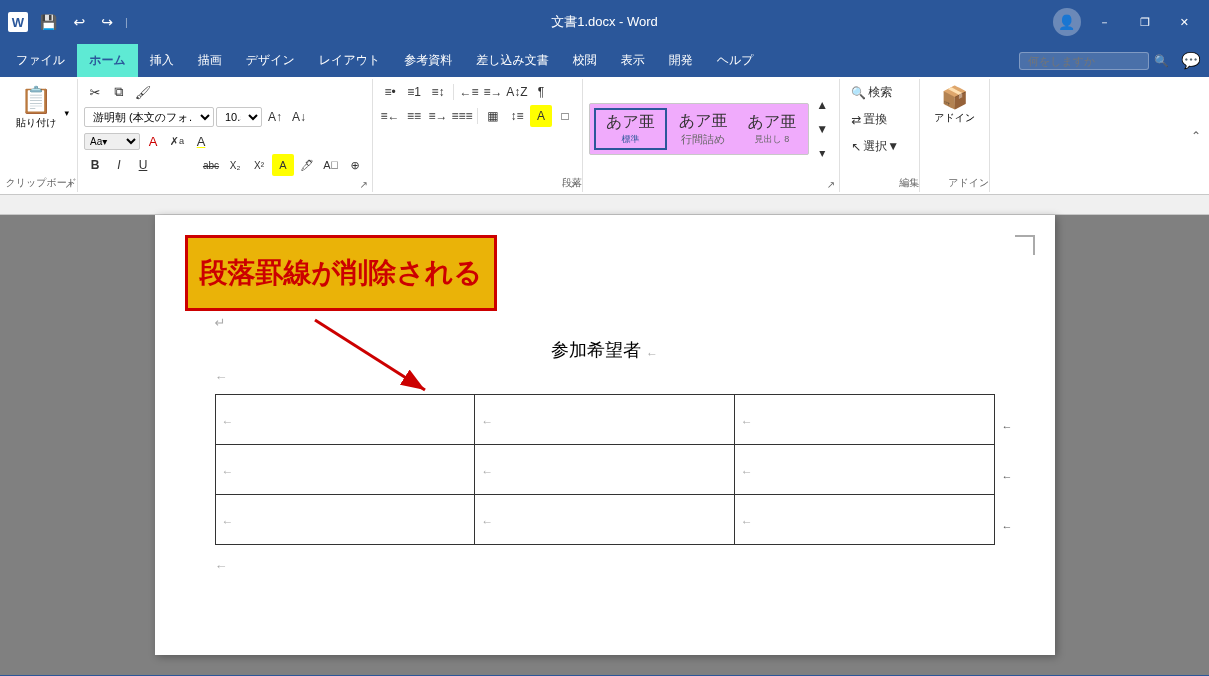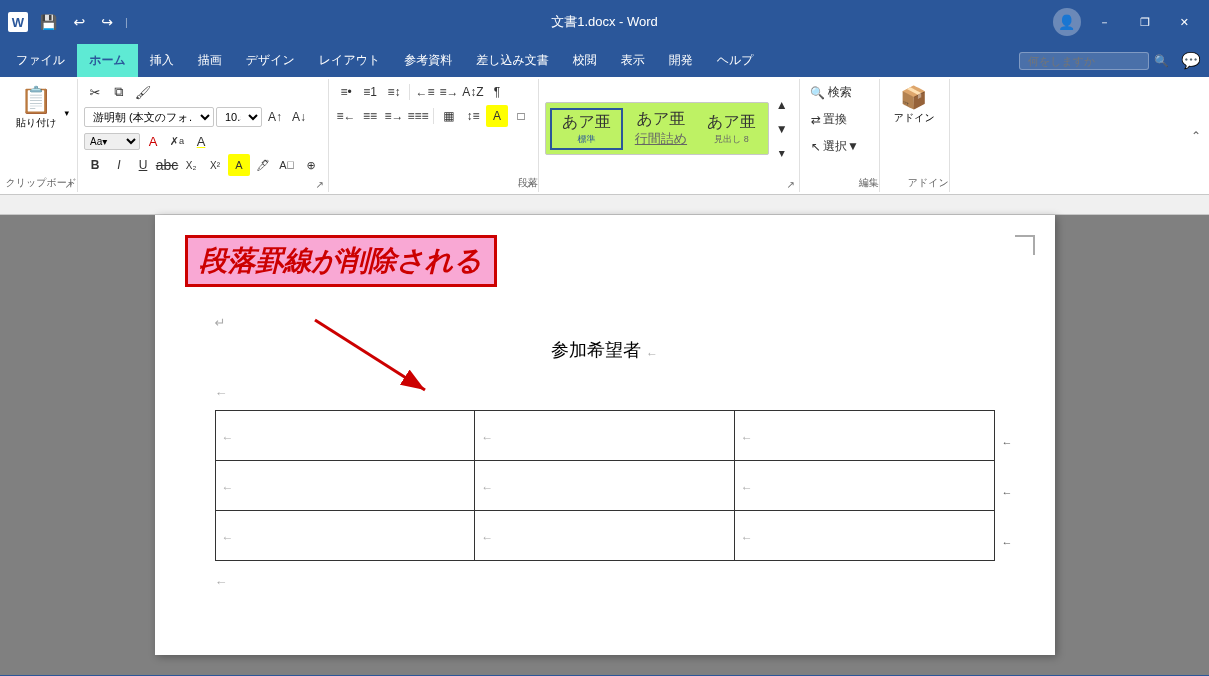--- a/index.html
+++ b/index.html
@@ -106,24 +106,23 @@
       position: relative;
       padding: 40px 60px;
     }
 
     
     .annotation-box {
       position: absolute;
       top: 20px;
       left: 30px;
       border: 3px solid #cc0000;
-      padding: 4px 12px;
-      background: #f9a8d4;
+      padding: 16px 12px;
+      background: #eab308;
       z-index: 10;
-      font-style: italic;
     }
     .annotation-text {
       font-size: 28px;
       font-weight: bold;
       color: #cc0000;
       white-space: nowrap;
     }
 
     
     .doc-content {
@@ -257,21 +256,21 @@
         <option>Aa▾</option>
       </select>
       <button class="tb-icon-btn" style="color:#cc0000;font-size:13px;">A</button>
       <button class="tb-icon-btn" style="font-size:11px;">✗<sub>a</sub></button>
       <button class="tb-icon-btn" style="font-size:13px;text-decoration:underline;text-decoration-color:#ffff00;">A</button>
     </div>
     <div class="toolbar-row">
       <button class="tb-icon-btn" style="font-weight:bold;">B</button>
       <button class="tb-icon-btn" style="font-style:italic;">I</button>
       <button class="tb-icon-btn" style="text-decoration:underline;">U</button>
-      <button class="tb-icon-btn" style="text-decoration:line-through;font-size:14px;">abc</button>
+      <button class="tb-icon-btn" style="text-decoration:line-through;font-size:10px;margin-left:44px;">abc</button>
       <button class="tb-icon-btn" style="font-size:10px;">X₂</button>
       <button class="tb-icon-btn" style="font-size:10px;">X²</button>
       <button class="tb-icon-btn" style="background:#ffff00;font-size:11px;">A</button>
       <button class="tb-icon-btn" style="font-size:11px;">🖊</button>
       <button class="tb-icon-btn" style="font-size:11px;">A⃝</button>
       <button class="tb-icon-btn" style="font-size:11px;">⊕</button>
     </div>
     <span class="group-label-expander">↗</span>
   </div>
 
@@ -296,31 +295,31 @@
       <button class="tb-icon-btn">↕≡</button>
       <button class="tb-icon-btn" style="background-color:#ffff00;">A</button>
       <button class="tb-icon-btn">□</button>
     </div>
     <span class="group-label">段落</span>
     <span class="group-label-expander">↗</span>
   </div>
 
   <div class="toolbar-group" style="padding-bottom:16px;min-width:200px;">
     <div style="display:flex;align-items:center;gap:2px;flex:1;">
-      <div style="display:flex;flex-direction:column;gap:2px;border:1px solid #c8c8c8;border-radius:2px;padding:4px;background:#bef264;min-width:180px;">
+      <div style="display:flex;flex-direction:column;gap:2px;border:1px solid #c8c8c8;border-radius:2px;padding:4px;background:#f0abfc;min-width:180px;">
         <div style="display:flex;gap:4px;align-items:center;">
 
           <div style="border:2px solid #2b579a;padding:2px 10px;cursor:pointer;display:flex;flex-direction:column;align-items:center;">
             <span style="font-size:16px;color:#333;">あア亜</span>
             <span style="font-size:9px;color:#2b579a;">標準</span>
           </div>
 
           <div style="padding:2px 8px;cursor:pointer;display:flex;flex-direction:column;align-items:center;">
             <span style="font-size:16px;color:#333;">あア亜</span>
-            <span style="font-size:13px;color:#666;text-decoration:underline;">行間詰め</span>
+            <span style="font-size:11px;color:#666;">行間詰め</span>
           </div>
 
           <div style="padding:2px 8px;cursor:pointer;display:flex;flex-direction:column;align-items:center;">
             <span style="font-size:16px;color:#333;">あア亜</span>
             <span style="font-size:9px;color:#666;">見出し 8</span>
           </div>
         </div>
       </div>
       <div style="display:flex;flex-direction:column;gap:2px;">
         <button class="tb-icon-btn">▲</button>
@@ -374,21 +373,21 @@
     </svg>
 
     <div style="position:absolute;top:20px;right:20px;width:20px;height:20px;border-top:2px solid #aaa;border-right:2px solid #aaa;"></div>
 
     <div class="doc-content">
 
       <div style="margin-bottom:8px;display:flex;align-items:center;">
         <span style="color:#aaa;font-size:13px;">↵</span>
       </div>
 
-      <div class="para-center" style="margin-bottom:20px;">
+      <div class="para-center" style="margin-bottom:4px;">
         <span style="font-size:18px;font-family:Meiryo,sans-serif;">参加希望者</span>
         <span class="return-mark">←</span>
       </div>
 
       <div style="margin-bottom:8px;">
         <span style="color:#aaa;font-size:13px;">←</span>
       </div>
 
       <div style="position:relative;">
         <span class="outside-marker" style="top:25px;">←</span>

